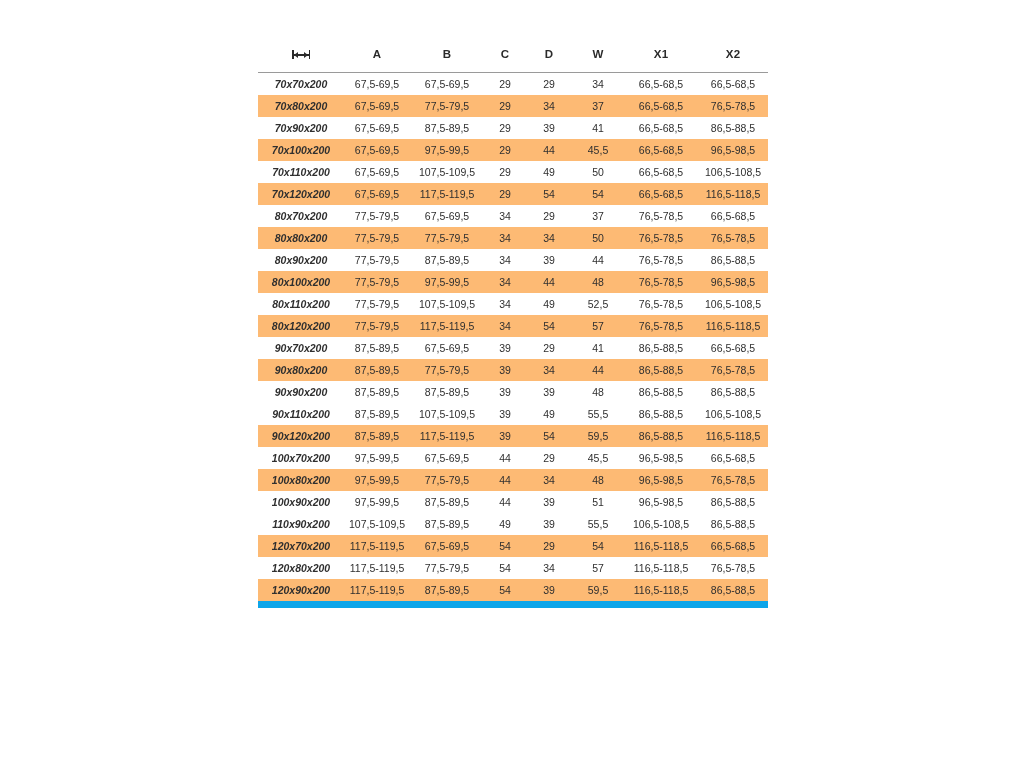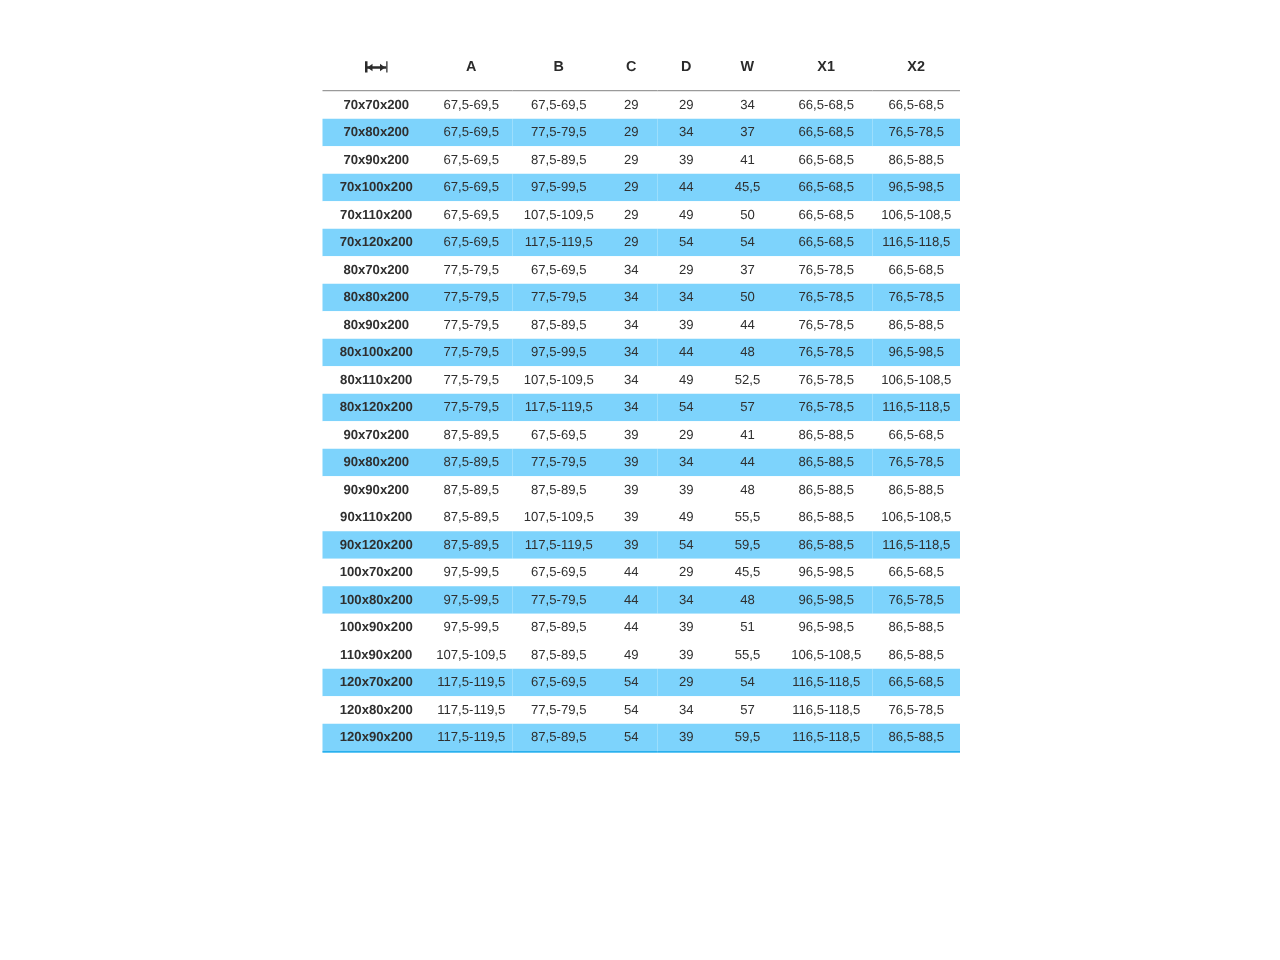--- a/index.html
+++ b/index.html
@@ -43,33 +43,34 @@
     font-size: 10.5px;
     color: #2f2f2f;
     padding: 5px 2px;
     text-align: center;
     white-space: nowrap;
   }
   table.spec tbody tr.odd {
     background: #ffffff;
   }
   table.spec tbody tr.even {
-    background: #7dd3fc;
+    background: #fdba74;
   }
   table.spec tbody tr:last-child {
-    border-bottom: 1px solid #0ea5e9;
+    border-bottom: 7px solid #0ea5e9;
   }
   td.dim-name, th.dim-name {
     text-align: right;
     padding-right: 10px;
     font-weight: bold;
   }
   td.dim-name {
     font-weight: bold;
     color: #2f2f2f;
+    font-style: italic;
   }
   .col-name  { width: 86px; }
   .col-a     { width: 66px; }
   .col-b     { width: 74px; }
   .col-c     { width: 42px; }
   .col-d     { width: 46px; }
   .col-w     { width: 52px; }
   .col-x1    { width: 74px; }
   .col-x2    { width: 70px; }
 

